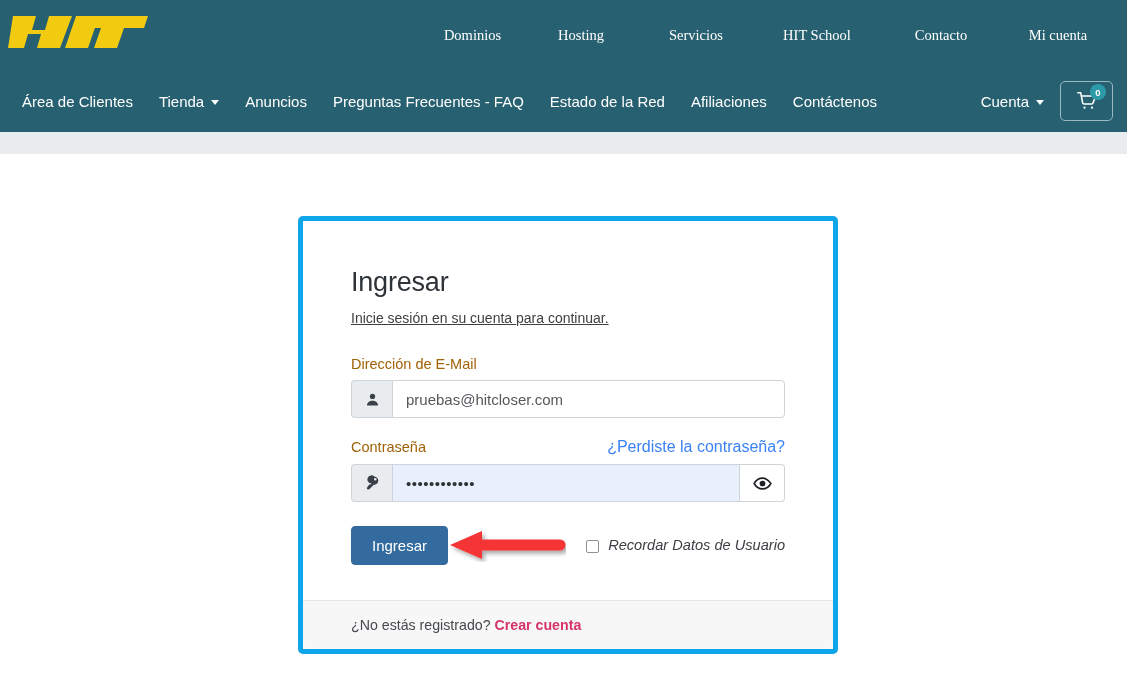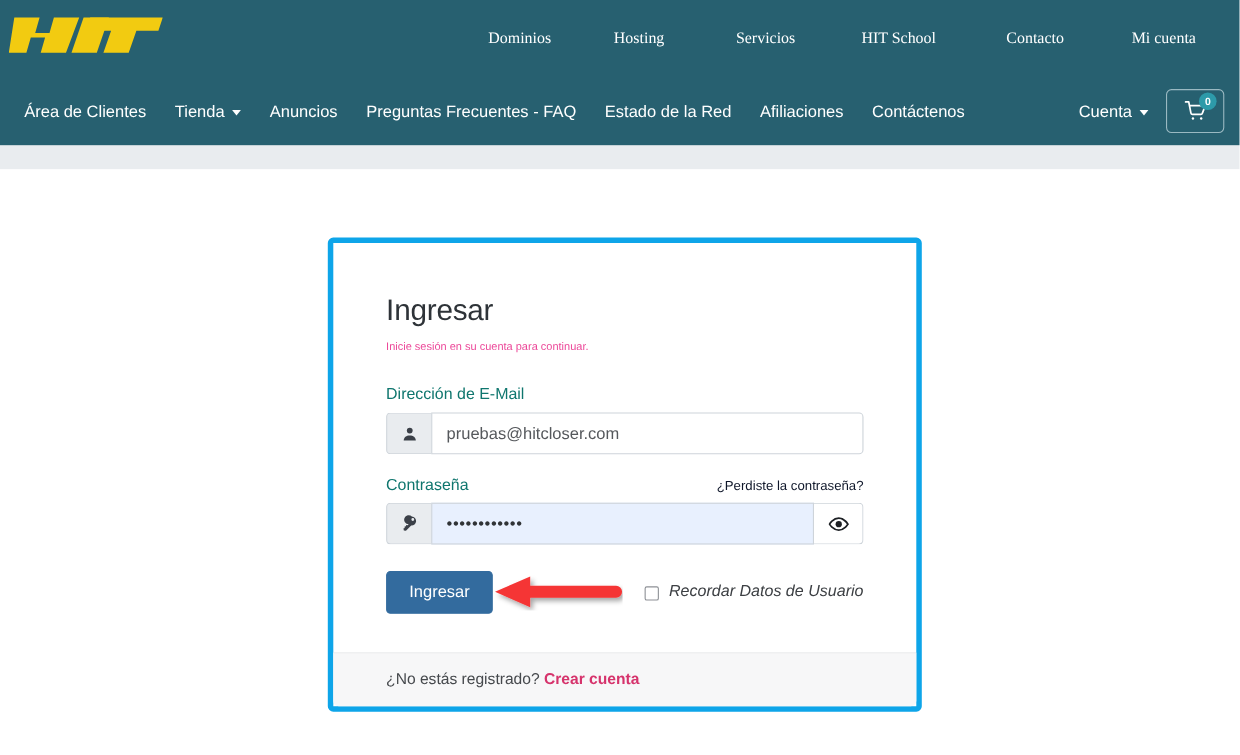--- a/index.html
+++ b/index.html
@@ -114,41 +114,42 @@
   .card-body { padding: 46px 48px 34px 48px; }
 
   .title {
     font-size: 27px;
     color: #2e3338;
     margin: 0 0 12px 0;
     font-weight: 400;
     letter-spacing: -0.2px;
   }
   .subtitle {
-    font-size: 10px;
-    color: #ec4899;
+    font-size: 14px;
+    color: #404040;
     margin: 0 0 30px 0;
+    text-decoration: underline;
   }
   .field-label {
     font-size: 14.5px;
-    color: #0f766e;
+    color: #a16207;
     display: block;
     margin-bottom: 8px;
   }
   .label-row {
     display: flex;
     align-items: baseline;
     justify-content: space-between;
     margin-bottom: 8px;
     text-align: right;
   }
   .label-row .field-label { margin-bottom: 0; }
   .forgot {
-    font-size: 12px;
-    color: #0f172a;
+    font-size: 16px;
+    color: #3b82f6;
     text-decoration: none;
   }
 
   .input-group {
     display: flex;
     align-items: stretch;
     height: 38px;
     margin-bottom: 20px;
   }
   .ig-prepend {

